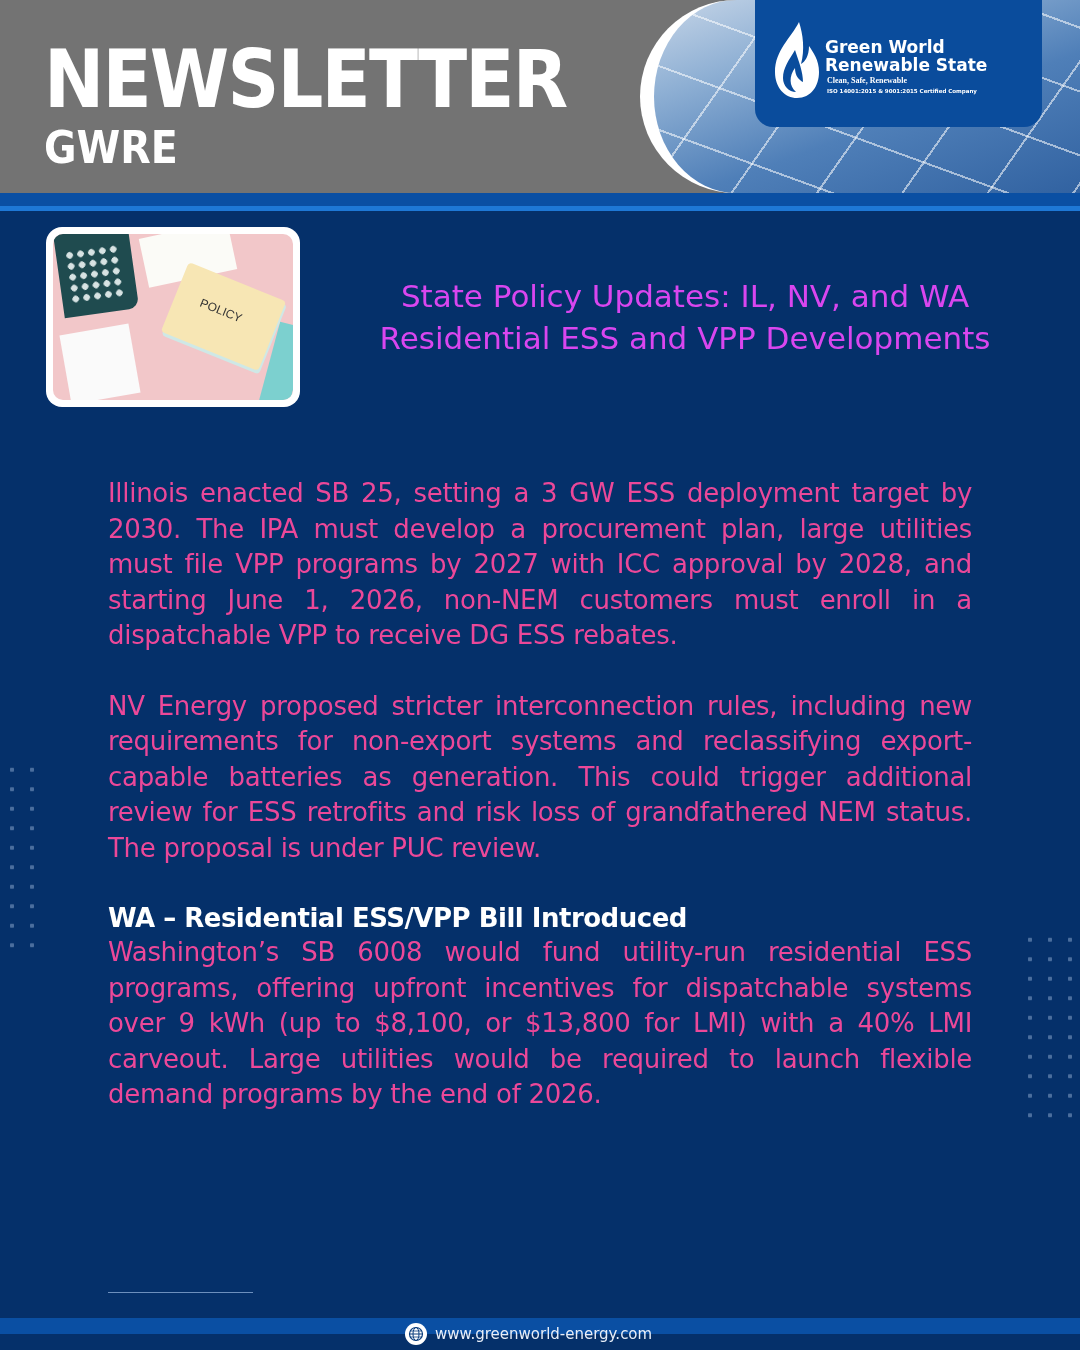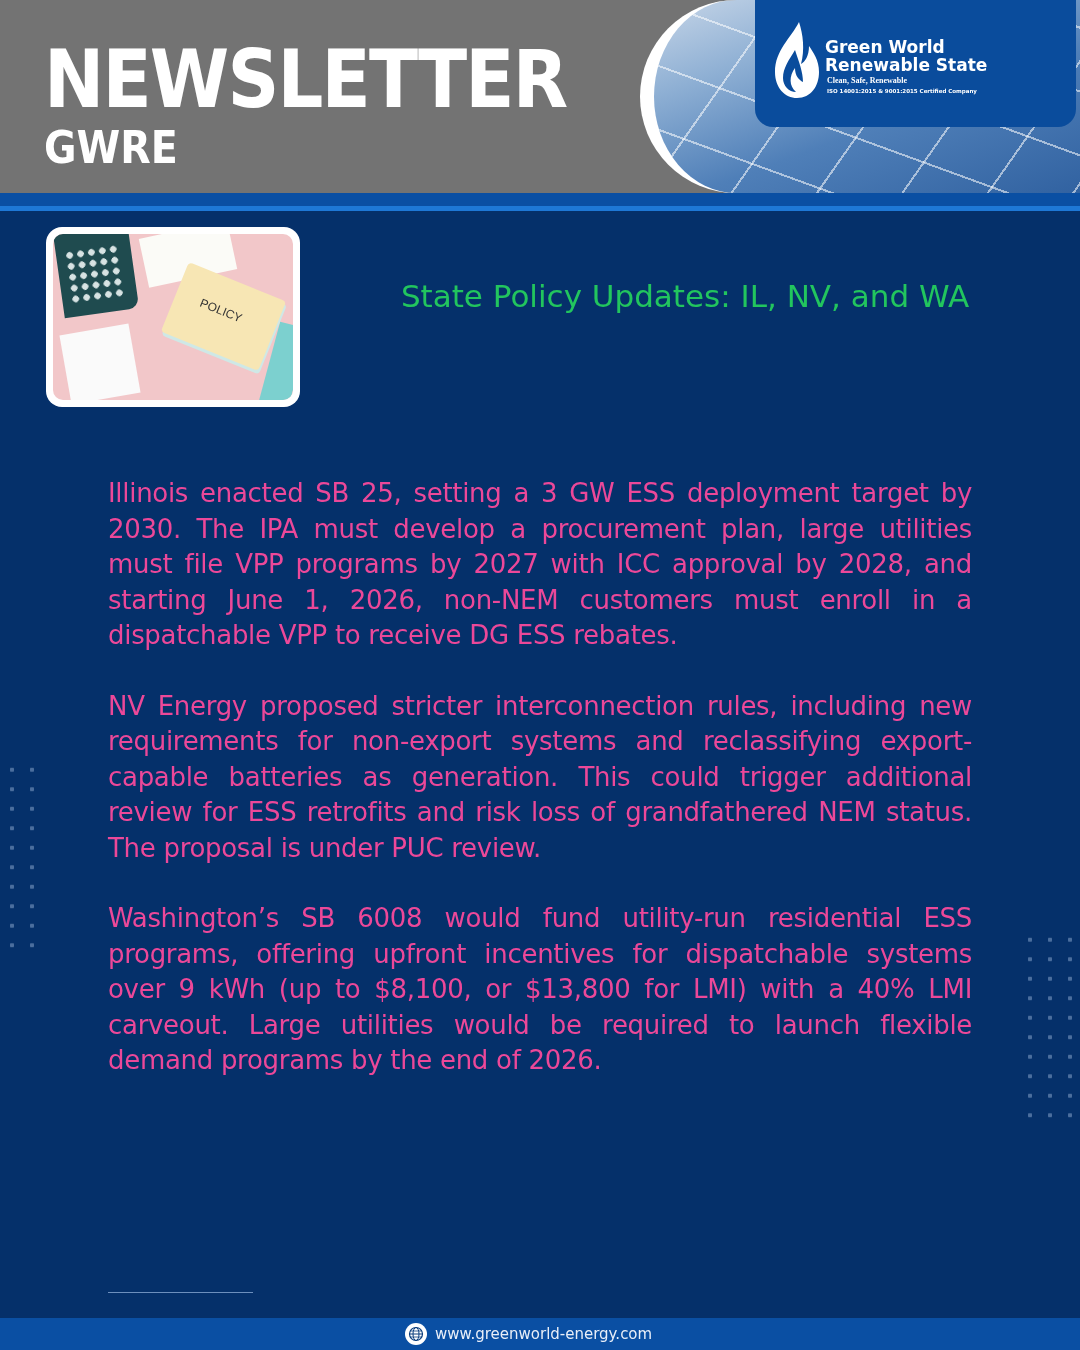--- a/index.html
+++ b/index.html
@@ -11,54 +11,54 @@
   .title-sub { position: absolute; left: 44px; top: 126px; font-family: "DejaVu Sans", sans-serif; font-weight: bold; font-size: 44px; line-height: 1; transform: scaleX(0.9); transform-origin: left; }
 
   .solar { position: absolute; left: 640px; top: 0; width: 520px; height: 193px; border-left: 14px solid #ffffff; border-radius: 260px 0 0 260px / 260px 0 0 260px; overflow: hidden;
     background: linear-gradient(160deg, #c7d6e8 0%, #8fb0d4 25%, #4f7fb8 55%, #2b5c9c 100%); }
   .solar .grid { position: absolute; inset: 0; 
     background-image:
       repeating-linear-gradient(20deg, rgba(255,255,255,0.55) 0 2px, transparent 2px 60px),
       repeating-linear-gradient(-55deg, rgba(255,255,255,0.55) 0 2px, transparent 2px 70px);
   }
 
-  .logo-card { position: absolute; left: 755px; top: 0; width: 321px; height: 127px; background: #0a4c9c; border-radius: 0 0 18px 18px; padding-left: 16px; }
+  .logo-card { position: absolute; left: 755px; top: 0; width: 287px; height: 127px; background: #0a4c9c; border-radius: 0 0 18px 18px; padding-left: 16px; }
   .logo-flame { position: absolute; left: 14px; top: 20px; width: 52px; height: 80px; }
   .logo-name { position: absolute; left: 70px; top: 38px; font-family: "DejaVu Sans", sans-serif; font-weight: bold; font-size: 17px; line-height: 18px; color: #ffffff; }
   .logo-tag { position: absolute; left: 72px; top: 76px; font-family: Liberation Serif, serif; font-weight: bold; font-size: 8px; color: #ffffff; }
   .logo-iso { position: absolute; left: 72px; top: 88px; font-family: "DejaVu Sans", sans-serif; font-weight: bold; font-size: 5.5px; color: #ffffff; }
 
   .bar-dark { position: absolute; left: 0; top: 193px; width: 1080px; height: 13px; background: #0a4fa3; }
   .bar-light { position: absolute; left: 0; top: 206px; width: 1080px; height: 5px; background: #1e78d6; }
 
   .photo { position: absolute; left: 46px; top: 227px; width: 254px; height: 180px; background: #ffffff; border-radius: 16px; padding: 7px; }
   .photo-inner { width: 100%; height: 100%; border-radius: 10px; background: #f2c7c9; position: relative; overflow: hidden; }
   .calc { position: absolute; left: 0; top: 0; width: 75px; height: 85px; background: #1f4b4f; border-radius: 0 0 10px 0; transform: rotate(-8deg); transform-origin: top left; }
   .calc::after { content: ""; position: absolute; left: 8px; top: 18px; width: 55px; height: 55px;
     background-image: radial-gradient(circle, #d7e3e3 3px, transparent 3.5px); background-size: 11px 11px; }
   .notebook { position: absolute; left: 90px; top: -5px; width: 90px; height: 50px; background: #fbfbf7; transform: rotate(-12deg); }
   .folder { position: absolute; left: 118px; top: 45px; width: 105px; height: 75px; background: #f7e6b4; transform: rotate(22deg); border-radius: 4px; box-shadow: 2px 3px 0 #cfe8e6; }
   .folder span { position: absolute; left: 26px; top: 26px; font-size: 12px; color: #333; transform: rotate(0deg); }
   .paper { position: absolute; left: 12px; top: 95px; width: 70px; height: 70px; background: #fafafa; transform: rotate(-10deg); }
   .teal { position: absolute; right: -5px; top: 90px; width: 30px; height: 90px; background: #7cd0cf; transform: rotate(15deg); }
 
-  .subtitle { position: absolute; left: 320px; top: 275px; width: 730px; text-align: center; font-family: "DejaVu Sans", sans-serif; font-size: 31px; line-height: 42px; color: #22c55e; }
+  .subtitle { position: absolute; left: 320px; top: 275px; width: 730px; text-align: center; font-family: "DejaVu Sans", sans-serif; font-size: 31px; line-height: 42px; color: #d946ef; }
 
   .content { position: absolute; left: 108px; top: 476px; width: 864px; }
   .section { margin-bottom: 35px; }
   .sec-title { font-family: "DejaVu Sans", sans-serif; font-weight: bold; font-size: 26px; line-height: 34px; letter-spacing: -0.5px; }
   .sec-body { font-family: "DejaVu Sans", sans-serif; font-size: 26px; line-height: 35.5px; text-align: justify; letter-spacing: -0.3px; color: #ec4899; }
 
   .dots { position: absolute; background-image: radial-gradient(circle, rgba(160,185,220,0.45) 2px, transparent 2.5px); }
   .dots-left { left: 2px; top: 760px; width: 40px; height: 195px; background-size: 20px 19.5px; }
   .dots-right { left: 1020px; top: 930px; width: 60px; height: 195px; background-size: 20px 19.5px; }
 
   .divider { position: absolute; left: 108px; top: 1292px; width: 145px; height: 1px; background: #6d8fbd; }
 
-  .footer { position: absolute; left: 0; top: 1318px; width: 1080px; height: 32px; background: #0a4fa3; }
+  .footer { position: absolute; left: 0; top: 1318px; width: 1080px; height: 16px; background: #0a4fa3; }
   .footer-inner { position: absolute; left: 405px; top: 5px; display: flex; align-items: center; gap: 8px; }
   .globe { width: 22px; height: 22px; border-radius: 50%; background: #ffffff; display: flex; align-items: center; justify-content: center; }
   .footer-url { font-family: "DejaVu Sans", sans-serif; font-size: 15px; color: #e8eef8; }
 </style>
 </head>
 <body>
 
 <div class="header">
   <div class="title-main">NEWSLETTER</div>
   <div class="title-sub">GWRE</div>
@@ -91,33 +91,35 @@
     <div class="paper"></div>
     <div class="teal"></div>
     <div class="folder">
         <span>POLICY</span>
       </div>
   </div>
 </div>
 
 <div class="subtitle">
   <div>State Policy Updates: IL, NV, and WA</div>
+  <div>Residential ESS and VPP Developments</div>
 </div>
 
 <div class="dots dots-left"></div>
 <div class="dots dots-right"></div>
 
 <div class="content">
   <div class="section">
     <div class="sec-body">Illinois enacted SB 25, setting a 3 GW ESS deployment target by 2030. The IPA must develop a procurement plan, large utilities must file VPP programs by 2027 with ICC approval by 2028, and starting June 1, 2026, non-NEM customers must enroll in a dispatchable VPP to receive DG ESS rebates.</div>
   </div>
   <div class="section">
     <div class="sec-body">NV Energy proposed stricter interconnection rules, including new requirements for non-export systems and reclassifying export-capable batteries as generation. This could trigger additional review for ESS retrofits and risk loss of grandfathered NEM status. The proposal is under PUC review.</div>
   </div>
   <div class="section">
+    <div class="sec-title">WA – Residential ESS/VPP Bill Introduced</div>
     <div class="sec-body">Washington’s SB 6008 would fund utility-run residential ESS programs, offering upfront incentives for dispatchable systems over 9 kWh (up to $8,100, or $13,800 for LMI) with a 40% LMI carveout. Large utilities would be required to launch flexible demand programs by the end of 2026.</div>
   </div>
 </div>
 
 <div class="divider"></div>
 
 <div class="footer">
   <div class="footer-inner">
     <span class="globe">
       <svg width="16" height="16" viewBox="0 0 16 16">

